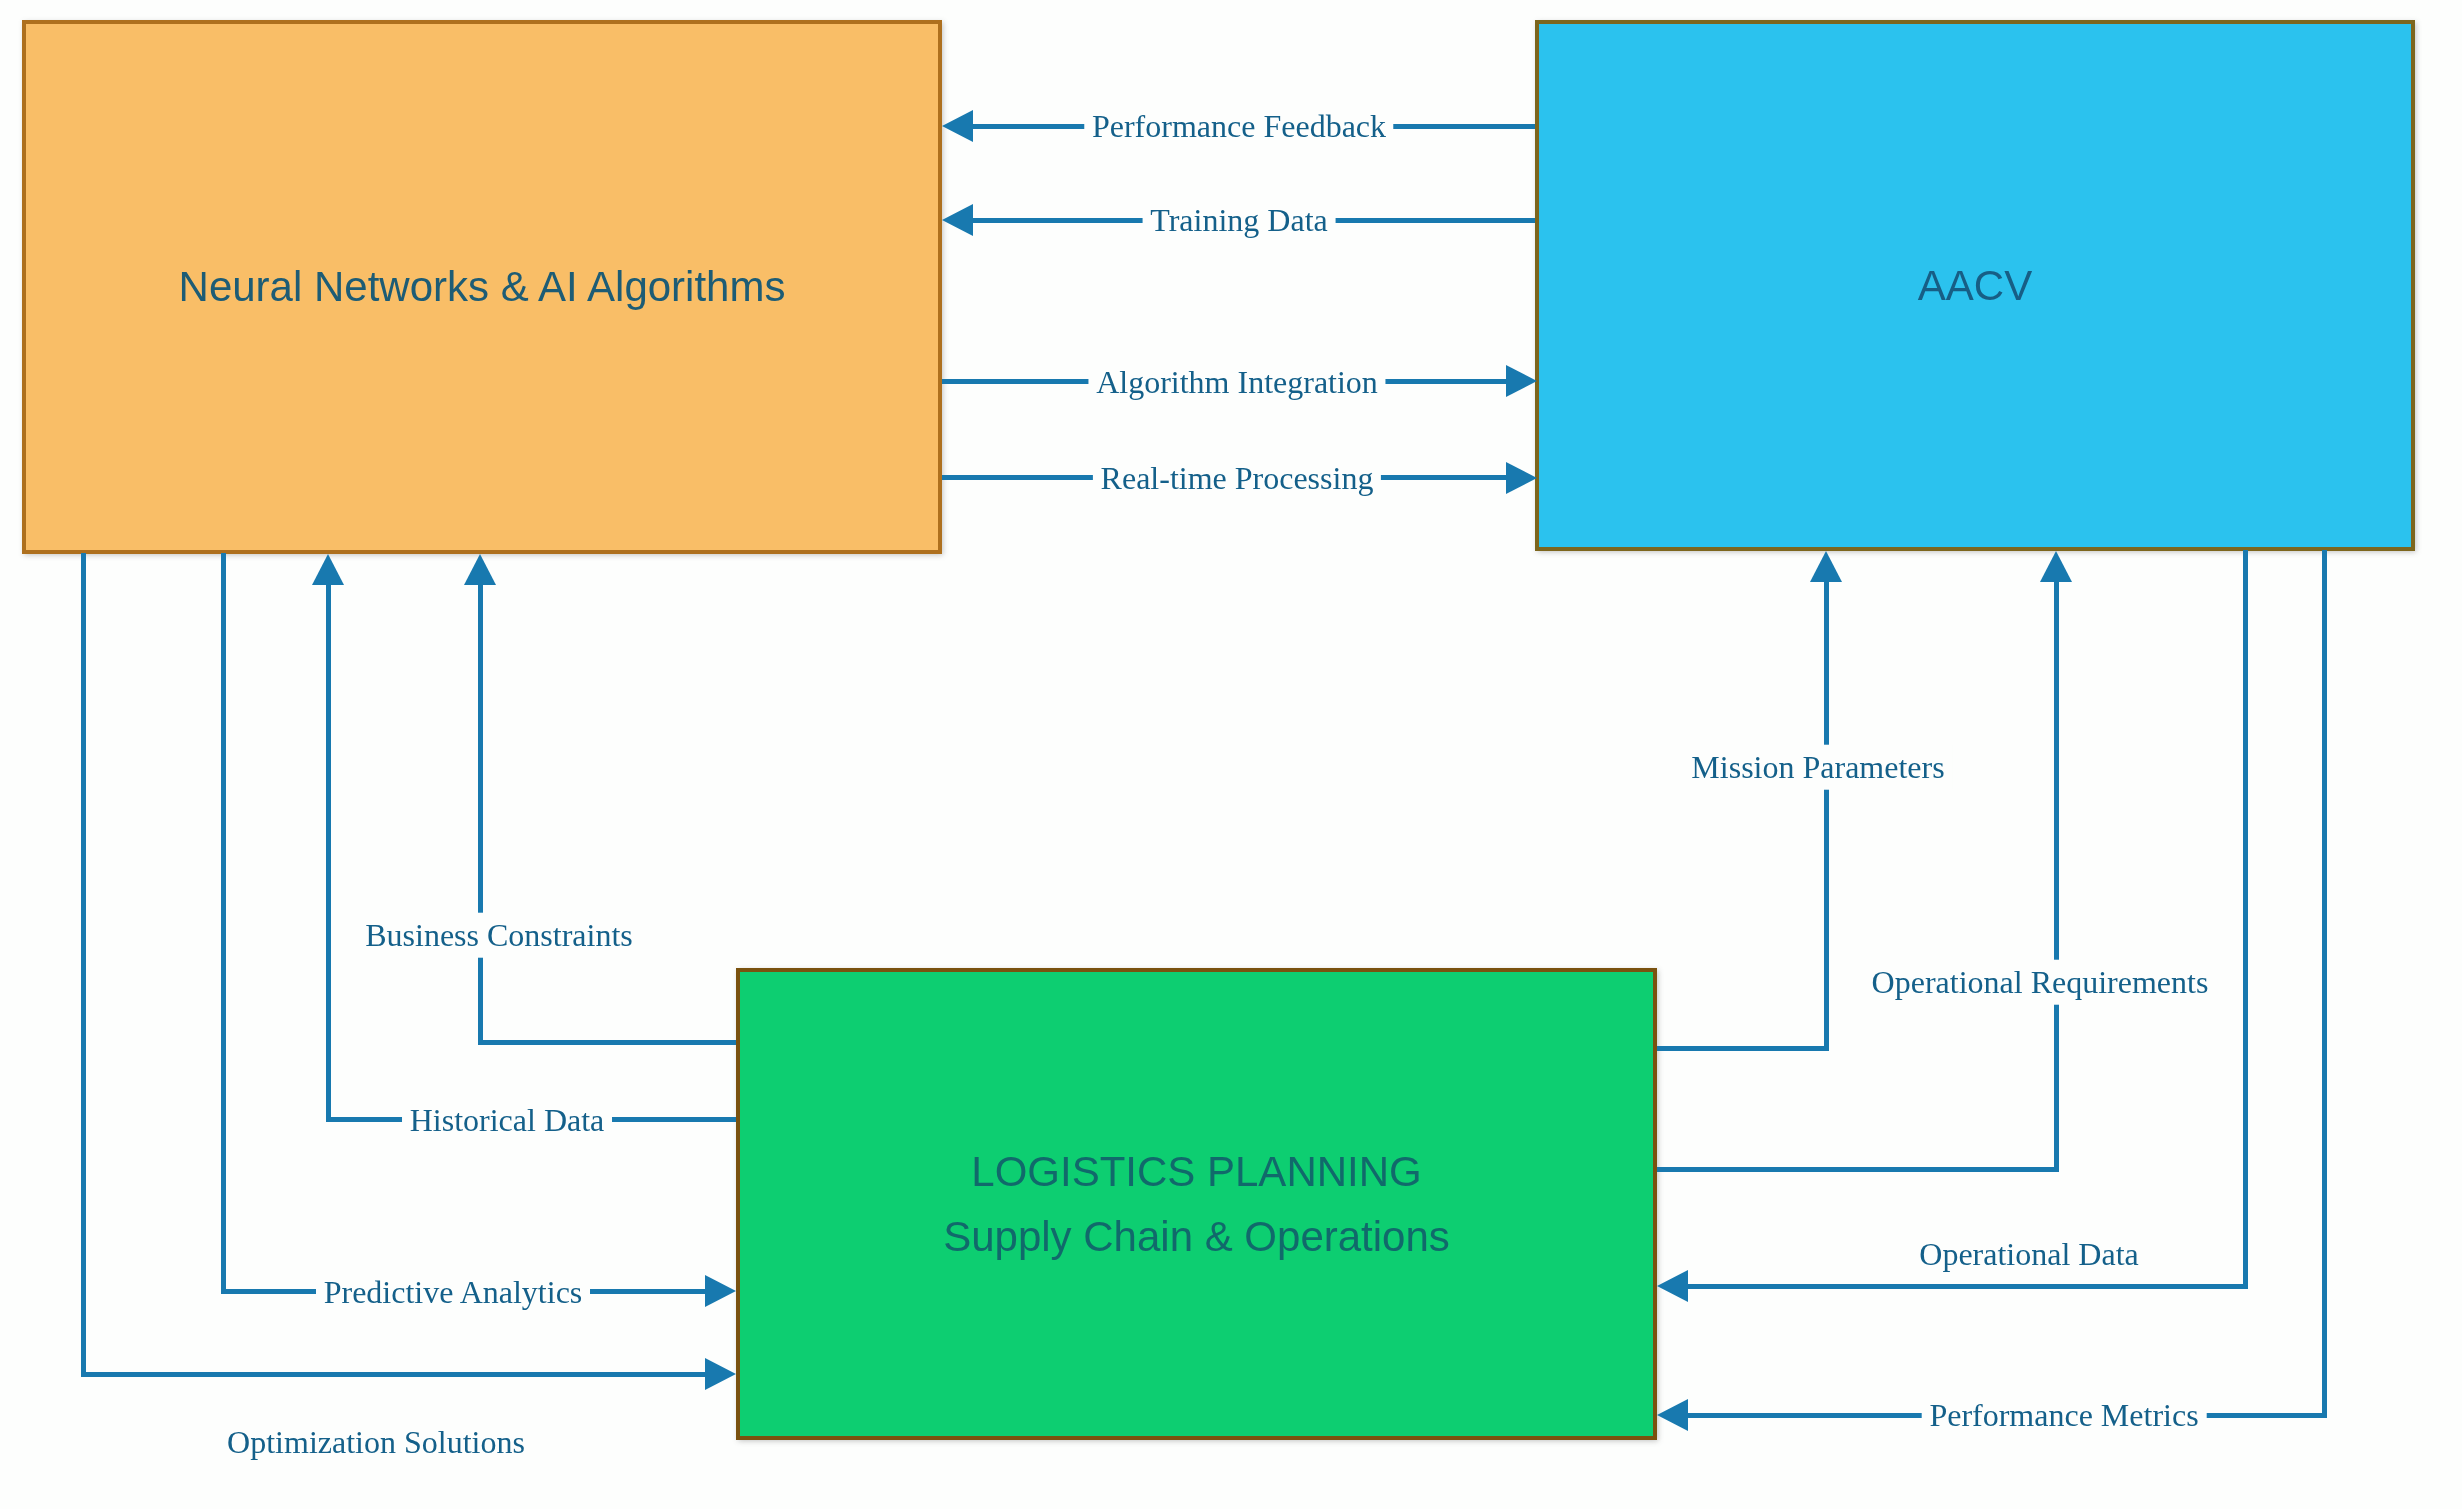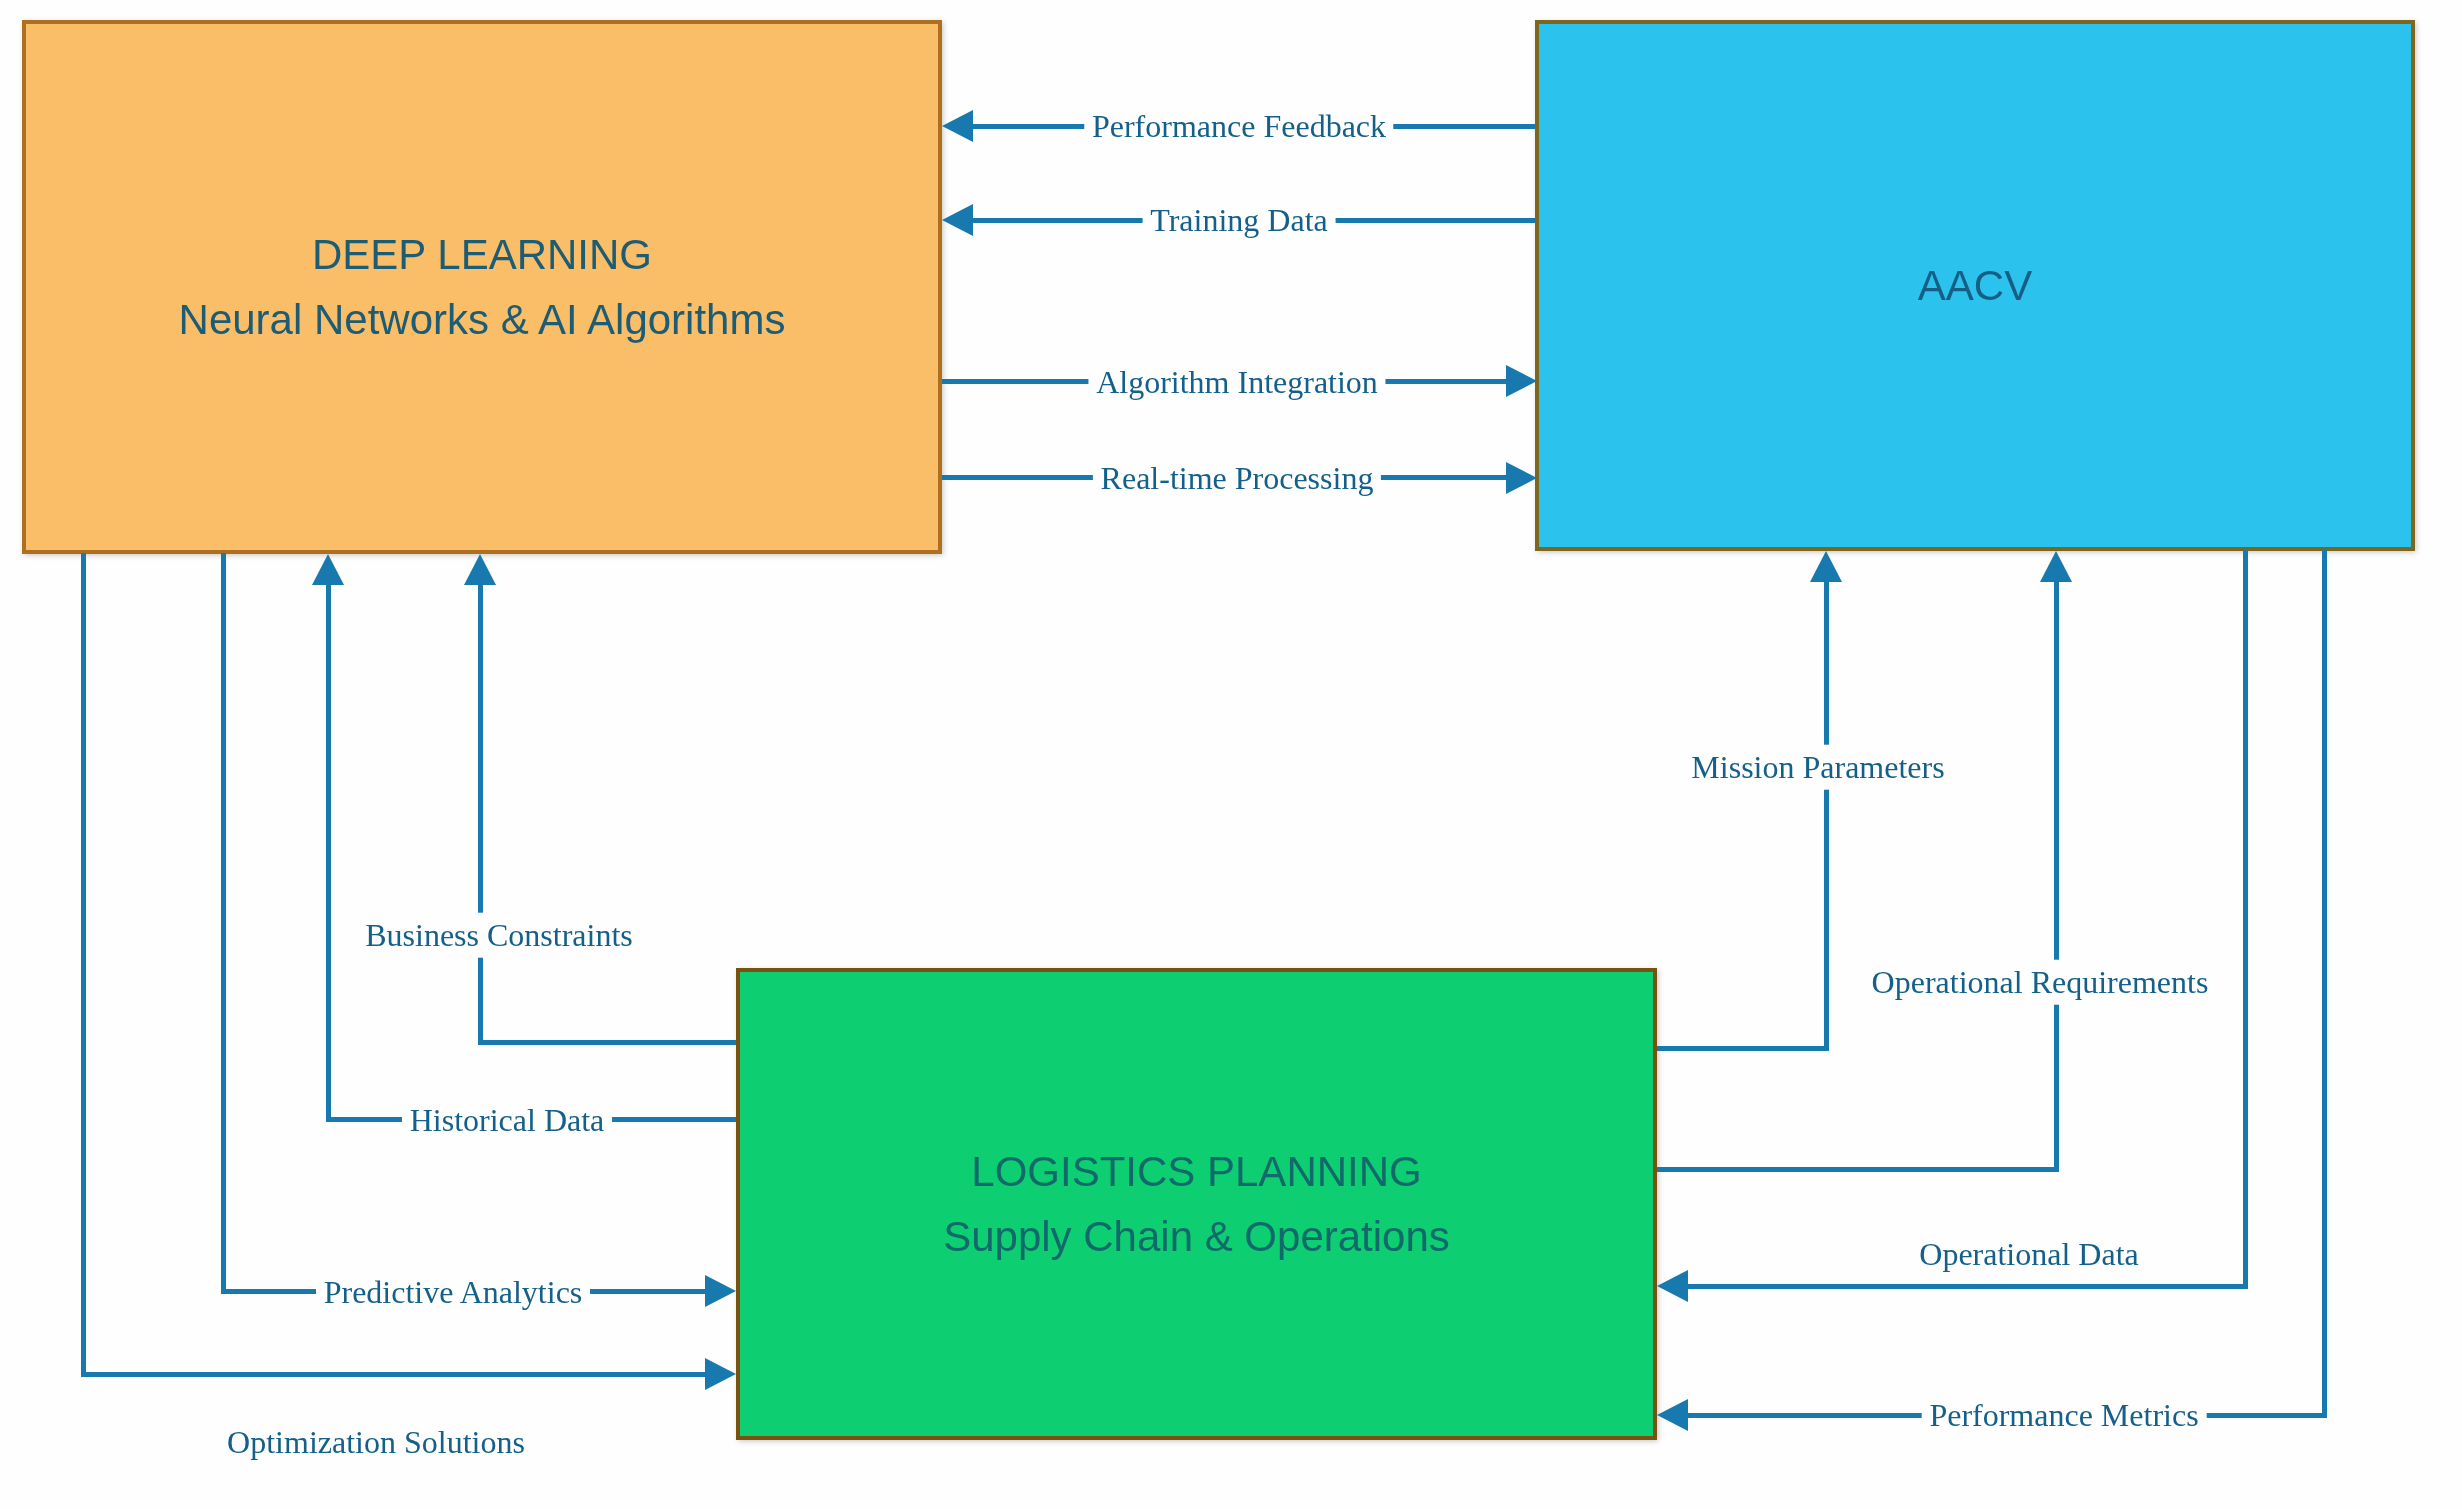--- a/index.html
+++ b/index.html
@@ -40,21 +40,20 @@
     background:var(--bg,#FDFEFD);color:var(--label,#14608A);
     font-size:32px;line-height:1.2;padding:3.1px 7.7px;white-space:nowrap;font-family:Liberation Serif, serif;
   }
 </style>
 </head>
 <body>
 
 <div class="canvas">
 
   <div class="node node-dl">
-    <div class="title">DEEP LEARNING</div>
     <div class="subtitle">Neural Networks &amp; AI Algorithms</div>
   </div>
 
   <div class="node node-aacv">
     <div class="title">AACV</div>
   </div>
 
   <div class="node node-lp">
     <div class="title">LOGISTICS PLANNING</div>
     <div class="subtitle">Supply Chain &amp; Operations</div>

